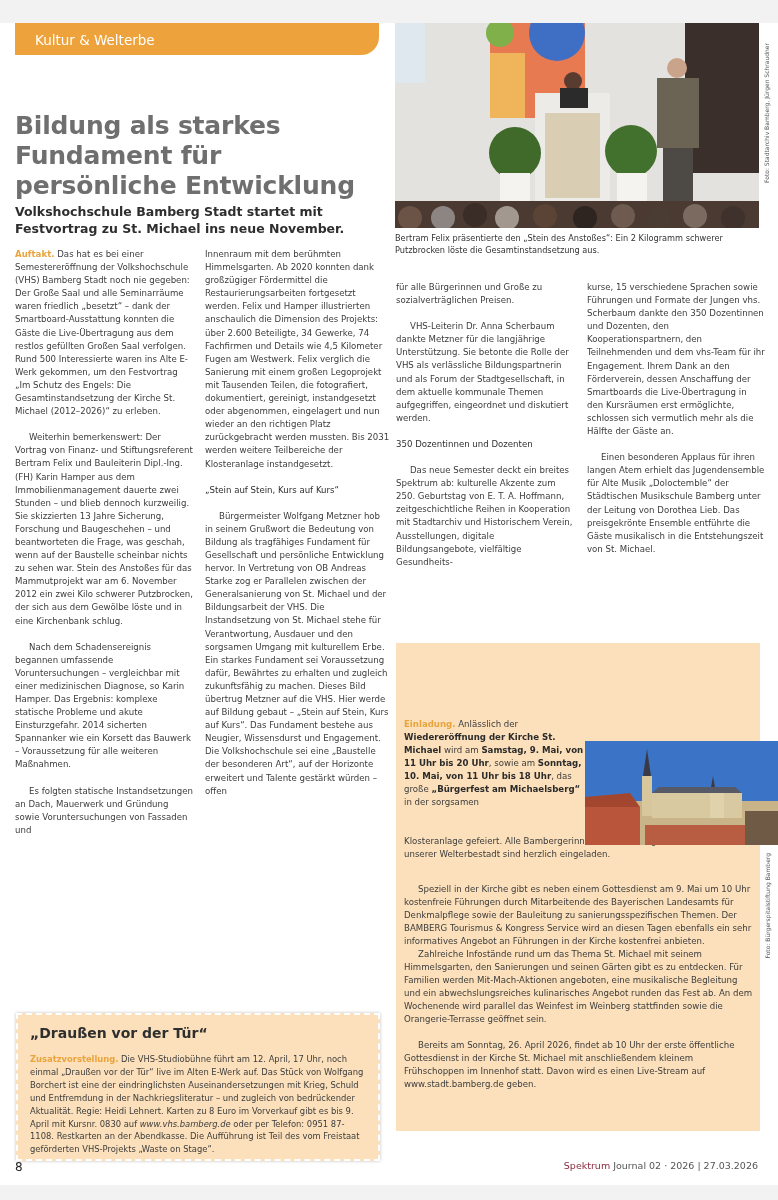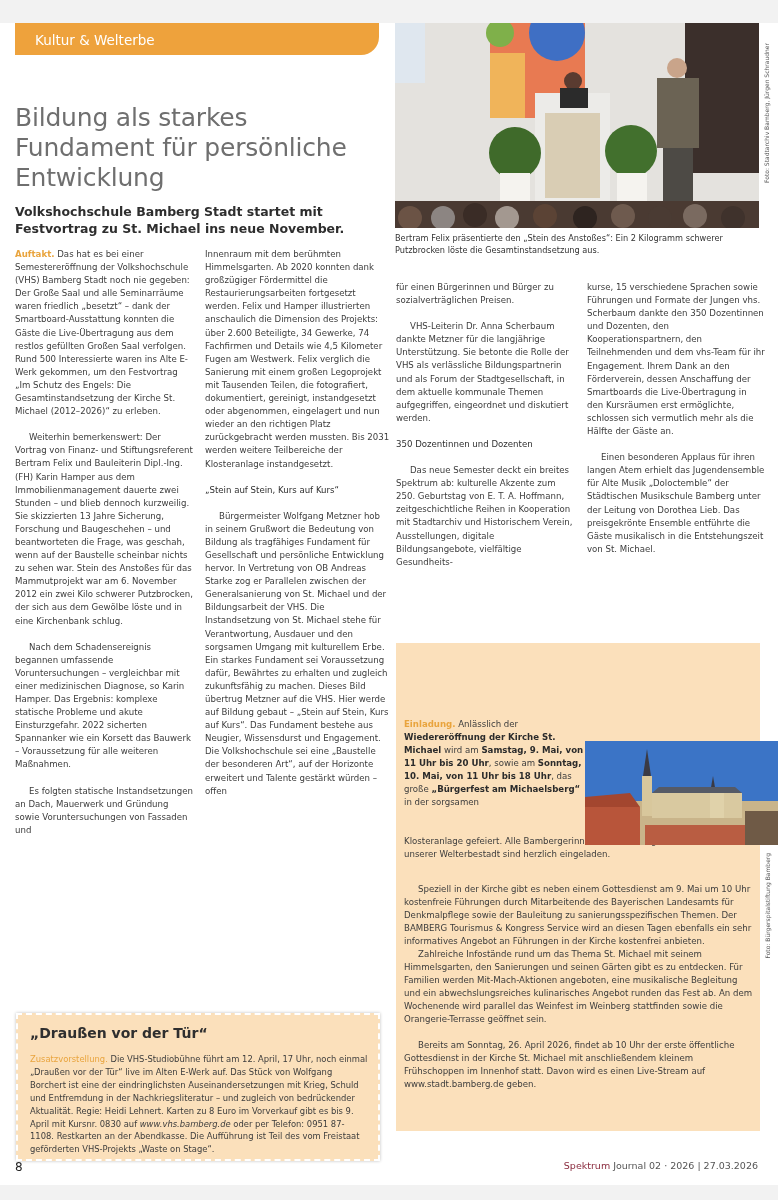--- a/index.html
+++ b/index.html
@@ -1,42 +1,42 @@
 <!DOCTYPE html>
 <html><head>
 <meta charset="utf-8">
 <style>
   * { box-sizing: border-box; margin: 0; padding: 0; }
   html, body { width: 778px; height: 1200px; background: #f2f2f2; overflow: hidden; }
   body { font-family: "DejaVu Sans", sans-serif; color: #3a3a3a; position: relative; }
   .page { position: absolute; left: 0; top: 23px; width: 778px; height: 1162px; background: #ffffff; }
 
   .section-tag { position: absolute; left: 15px; top: 0; width: 364px; height: 32px; background: #eea23c; border-radius: 0 0 18px 0; color: #fff; font-size: 13.5px; padding: 9px 10px 0 20px; }
-  .headline { position: absolute; left: 15px; top: 80px; width: 370px; font-size: 25px; line-height: 30px; font-weight: normal; color: #6f6f6f; letter-spacing: -0.2px; }
+  .headline { position: absolute; left: 15px; top: 88px; width: 370px; font-size: 25px; line-height: 30px; font-weight: bold; color: #6f6f6f; letter-spacing: -0.2px; }
   .subhead { position: absolute; left: 15px; top: 180px; width: 370px; font-size: 12.5px; line-height: 17px; font-weight: bold; color: #2e2e2e; }
 
   .photo1 { position: absolute; left: 395px; top: 0; width: 364px; height: 205px; overflow: hidden; background: #dcdcdc; }
   .credit-v { position: absolute; writing-mode: vertical-rl; transform: rotate(180deg); font-size: 6px; color: #555; white-space: nowrap; }
   .credit1 { left: 763px; top: 20px; }
   .caption1 { position: absolute; left: 395px; top: 210px; width: 364px; font-size: 8.2px; line-height: 11.5px; color: #333; }
 
   .col { position: absolute; font-size: 8.6px; line-height: 13.1px; color: #3c3c3c; }
   .col p { margin-bottom: 13px; }
   .col p.indent { text-indent: 14px; }
   .col .lead { color: #e9a43d; font-weight: bold; }
   .col h4 { font-size: 8.6px; font-weight: normal; color: #2f2f2f; margin-bottom: 13px; }
   .col1 { left: 15px; top: 225px; width: 180px; }
   .col2 { left: 205px; top: 225px; width: 185px; }
   .col3 { left: 396px; top: 258px; width: 180px; }
   .col4 { left: 587px; top: 258px; width: 178px; }
 
   .infobox { position: absolute; left: 16px; top: 990px; width: 364px; height: 148px; background: #fbe0bb; border: 2px dashed #ffffff; box-shadow: 0 0 3px rgba(0,0,0,0.25); padding: 10px 10px 6px 12px; }
   .infobox-title { font-size: 14px; font-weight: bold; color: #2f2f2f; margin-bottom: 12px; }
   .infobox-text { font-size: 8.4px; line-height: 12.9px; color: #3c3c3c; }
-  .infobox-text .lead { color: #e9a43d; font-weight: normal; }
+  .infobox-text .lead { color: #e9a43d; font-weight: bold; }
   .infobox-text i { font-style: italic; }
 
   .fest { position: absolute; left: 396px; top: 620px; width: 364px; height: 488px; background: #fbe0bb; }
   .fest-title { position: absolute; left: 8px; top: 8px; width: 340px; font-size: 24px; line-height: 28px; font-weight: bold; color: #6f6f6f; }
   .fest-intro { position: absolute; left: 8px; top: 75px; width: 180px; font-size: 8.6px; line-height: 13px; color: #3c3c3c; }
   .fest-intro b { color: #2b2b2b; }
   .fest-intro .lead { color: #e9a43d; font-weight: bold; }
   .fest-intro-cont { position: absolute; left: 8px; top: 192px; width: 350px; font-size: 8.6px; line-height: 13px; color: #3c3c3c; }
   .fest-body { position: absolute; left: 8px; top: 240px; width: 350px; font-size: 8.6px; line-height: 13px; color: #3c3c3c; }
   .fest-body p { text-indent: 14px; }
@@ -90,32 +90,32 @@
       <circle cx="300" cy="193" r="12" fill="#7a6a60"></circle>
       <circle cx="338" cy="195" r="12" fill="#3f322c"></circle>
     </svg>
   </div>
   <div class="credit-v credit1">Foto: Stadtarchiv Bamberg, Jürgen Schraudner</div>
   <div class="caption1">Bertram Felix präsentierte den „Stein des Anstoßes“: Ein 2 Kilogramm schwerer Putzbrocken löste die Gesamtinstandsetzung aus.</div>
 
   <div class="col col1">
     <p><span class="lead">Auftakt.</span><span> Das hat es bei einer Semestereröffnung der Volkshochschule (VHS) Bamberg Stadt noch nie gegeben: Der Große Saal und alle Seminarräume waren friedlich „besetzt“ – dank der Smartboard-Ausstattung konnten die Gäste die Live-Übertragung aus dem restlos gefüllten Großen Saal verfolgen. Rund 500 Interessierte waren ins Alte E-Werk gekommen, um den Festvortrag „Im Schutz des Engels: Die Gesamtinstandsetzung der Kirche St. Michael (2012–2026)“ zu erleben.</span></p>
     <p class="indent">Weiterhin bemerkenswert: Der Vortrag von Finanz- und Stiftungsreferent Bertram Felix und Bauleiterin Dipl.-Ing. (FH) Karin Hamper aus dem Immobilienmanagement dauerte zwei Stunden – und blieb dennoch kurzweilig. Sie skizzierten 13 Jahre Sicherung, Forschung und Baugeschehen – und beantworteten die Frage, was geschah, wenn auf der Baustelle scheinbar nichts zu sehen war. Stein des Anstoßes für das Mammutprojekt war am 6. November 2012 ein zwei Kilo schwerer Putzbrocken, der sich aus dem Gewölbe löste und in eine Kirchenbank schlug.</p>
-    <p class="indent">Nach dem Schadensereignis begannen umfassende Voruntersuchungen – vergleichbar mit einer medizinischen Diagnose, so Karin Hamper. Das Ergebnis: komplexe statische Probleme und akute Einsturzgefahr. 2022 sicherten Spannanker wie ein Korsett das Bauwerk – Voraussetzung für alle weiteren Maßnahmen.</p>
+    <p class="indent">Nach dem Schadensereignis begannen umfassende Voruntersuchungen – vergleichbar mit einer medizinischen Diagnose, so Karin Hamper. Das Ergebnis: komplexe statische Probleme und akute Einsturzgefahr. 2014 sicherten Spannanker wie ein Korsett das Bauwerk – Voraussetzung für alle weiteren Maßnahmen.</p>
     <p class="indent">Es folgten statische Instandsetzungen an Dach, Mauerwerk und Gründung sowie Voruntersuchungen von Fassaden und</p>
   </div>
 
   <div class="col col2">
     <p>Innenraum mit dem berühmten Himmelsgarten. Ab 2020 konnten dank großzügiger Fördermittel die Restaurierungsarbeiten fortgesetzt werden. Felix und Hamper illustrierten anschaulich die Dimension des Projekts: über 2.600 Beteiligte, 34 Gewerke, 74 Fachfirmen und Details wie 4,5 Kilometer Fugen am Westwerk. Felix verglich die Sanierung mit einem großen Legoprojekt mit Tausenden Teilen, die fotografiert, dokumentiert, gereinigt, instandgesetzt oder abgenommen, eingelagert und nun wieder an den richtigen Platz zurückgebracht werden mussten. Bis 2031 werden weitere Teilbereiche der Klosteranlage instandgesetzt.</p>
     <h4>„Stein auf Stein, Kurs auf Kurs“</h4>
     <p class="indent">Bürgermeister Wolfgang Metzner hob in seinem Grußwort die Bedeutung von Bildung als tragfähiges Fundament für Gesellschaft und persönliche Entwicklung hervor. In Vertretung von OB Andreas Starke zog er Parallelen zwischen der Generalsanierung von St. Michael und der Bildungsarbeit der VHS. Die Instandsetzung von St. Michael stehe für Verantwortung, Ausdauer und den sorgsamen Umgang mit kulturellem Erbe. Ein starkes Fundament sei Voraussetzung dafür, Bewährtes zu erhalten und zugleich zukunftsfähig zu machen. Dieses Bild übertrug Metzner auf die VHS. Hier werde auf Bildung gebaut – „Stein auf Stein, Kurs auf Kurs“. Das Fundament bestehe aus Neugier, Wissensdurst und Engagement. Die Volkshochschule sei eine „Baustelle der besonderen Art“, auf der Horizonte erweitert und Talente gestärkt würden – offen</p>
   </div>
 
   <div class="col col3">
-    <p>für einen Bürgerinnen und Bürger zu sozialverträglichen Preisen.</p>
+    <p>für alle Bürgerinnen und Große zu sozialverträglichen Preisen.</p>
     <p class="indent">VHS-Leiterin Dr. Anna Scherbaum dankte Metzner für die langjährige Unterstützung. Sie betonte die Rolle der VHS als verlässliche Bildungspartnerin und als Forum der Stadtgesellschaft, in dem aktuelle kommunale Themen aufgegriffen, eingeordnet und diskutiert werden.</p>
     <h4>350 Dozentinnen und Dozenten</h4>
     <p class="indent">Das neue Semester deckt ein breites Spektrum ab: kulturelle Akzente zum 250. Geburtstag von E. T. A. Hoffmann, zeitgeschichtliche Reihen in Kooperation mit Stadtarchiv und Historischem Verein, Ausstellungen, digitale Bildungsangebote, vielfältige Gesundheits-</p>
   </div>
 
   <div class="col col4">
     <p>kurse, 15 verschiedene Sprachen sowie Führungen und Formate der Jungen vhs. Scherbaum dankte den 350 Dozentinnen und Dozenten, den Kooperationspartnern, den Teilnehmenden und dem vhs-Team für ihr Engagement. Ihrem Dank an den Förderverein, dessen Anschaffung der Smartboards die Live-Übertragung in den Kursräumen erst ermöglichte, schlossen sich vermutlich mehr als die Hälfte der Gäste an.</p>
     <p class="indent">Einen besonderen Applaus für ihren langen Atem erhielt das Jugendensemble für Alte Musik „Doloctemble“ der Städtischen Musikschule Bamberg unter der Leitung von Dorothea Lieb. Das preisgekrönte Ensemble entführte die Gäste musikalisch in die Entstehungszeit von St. Michael.</p>
   </div>
 

